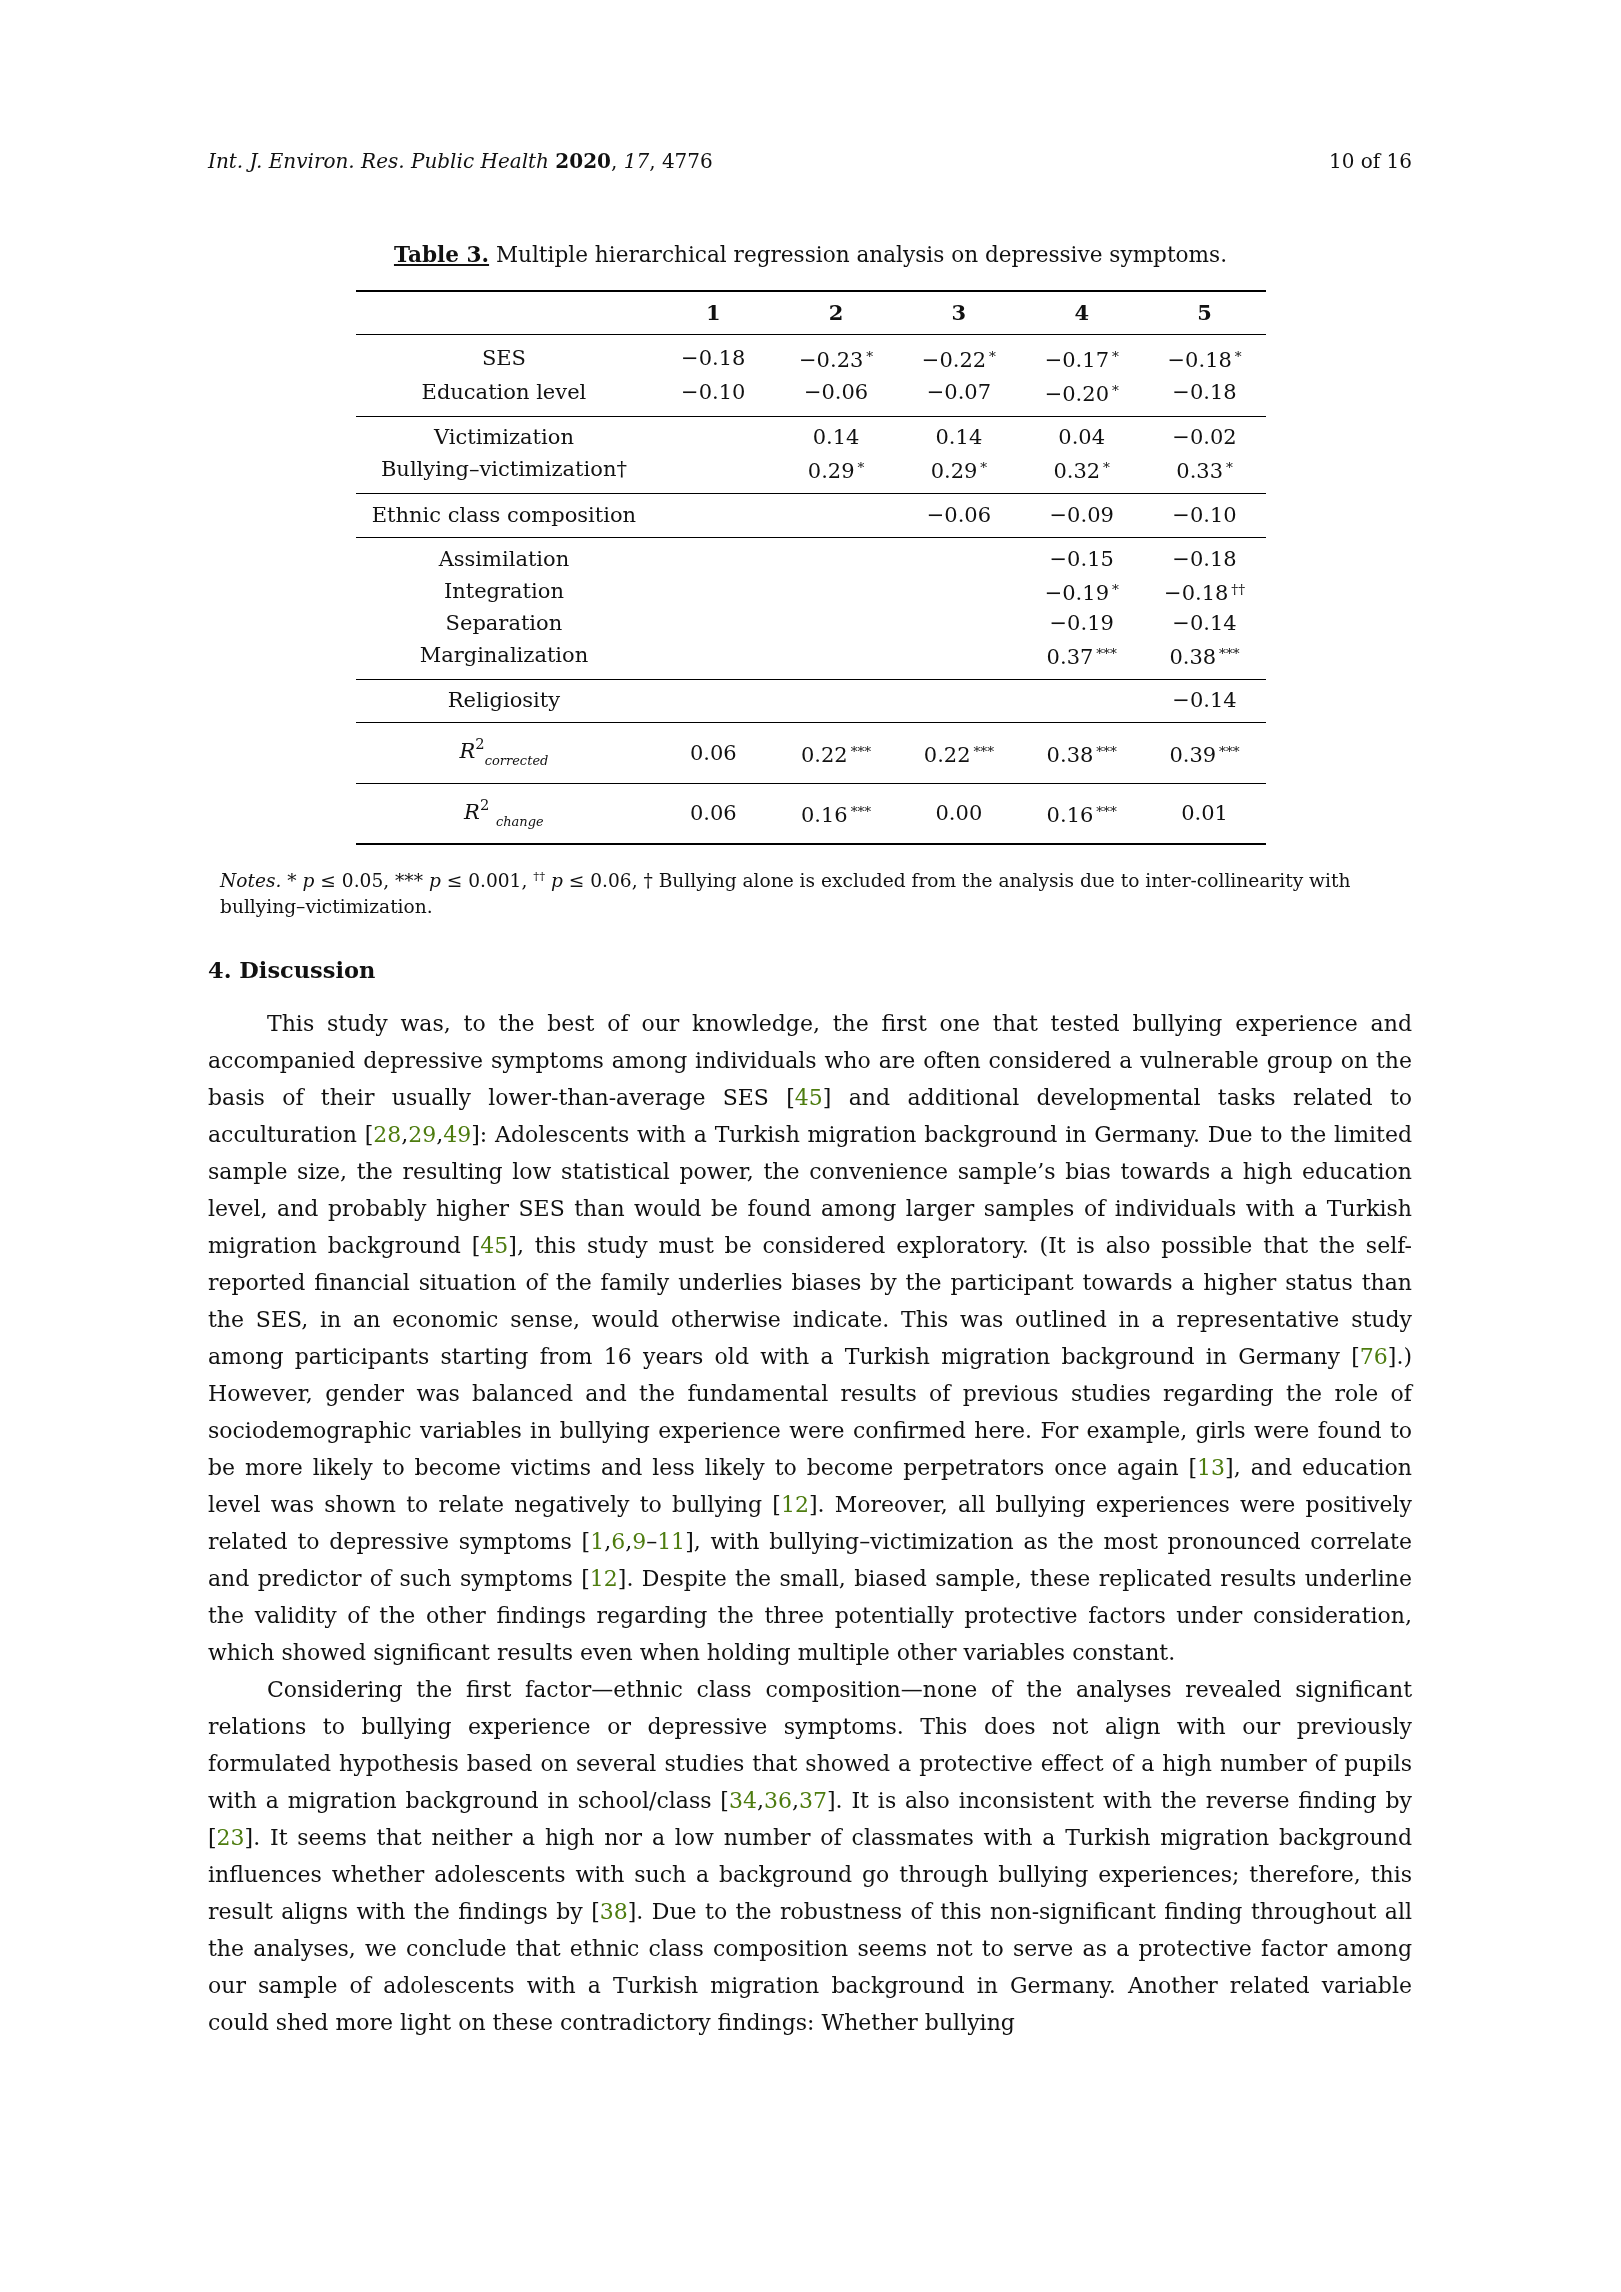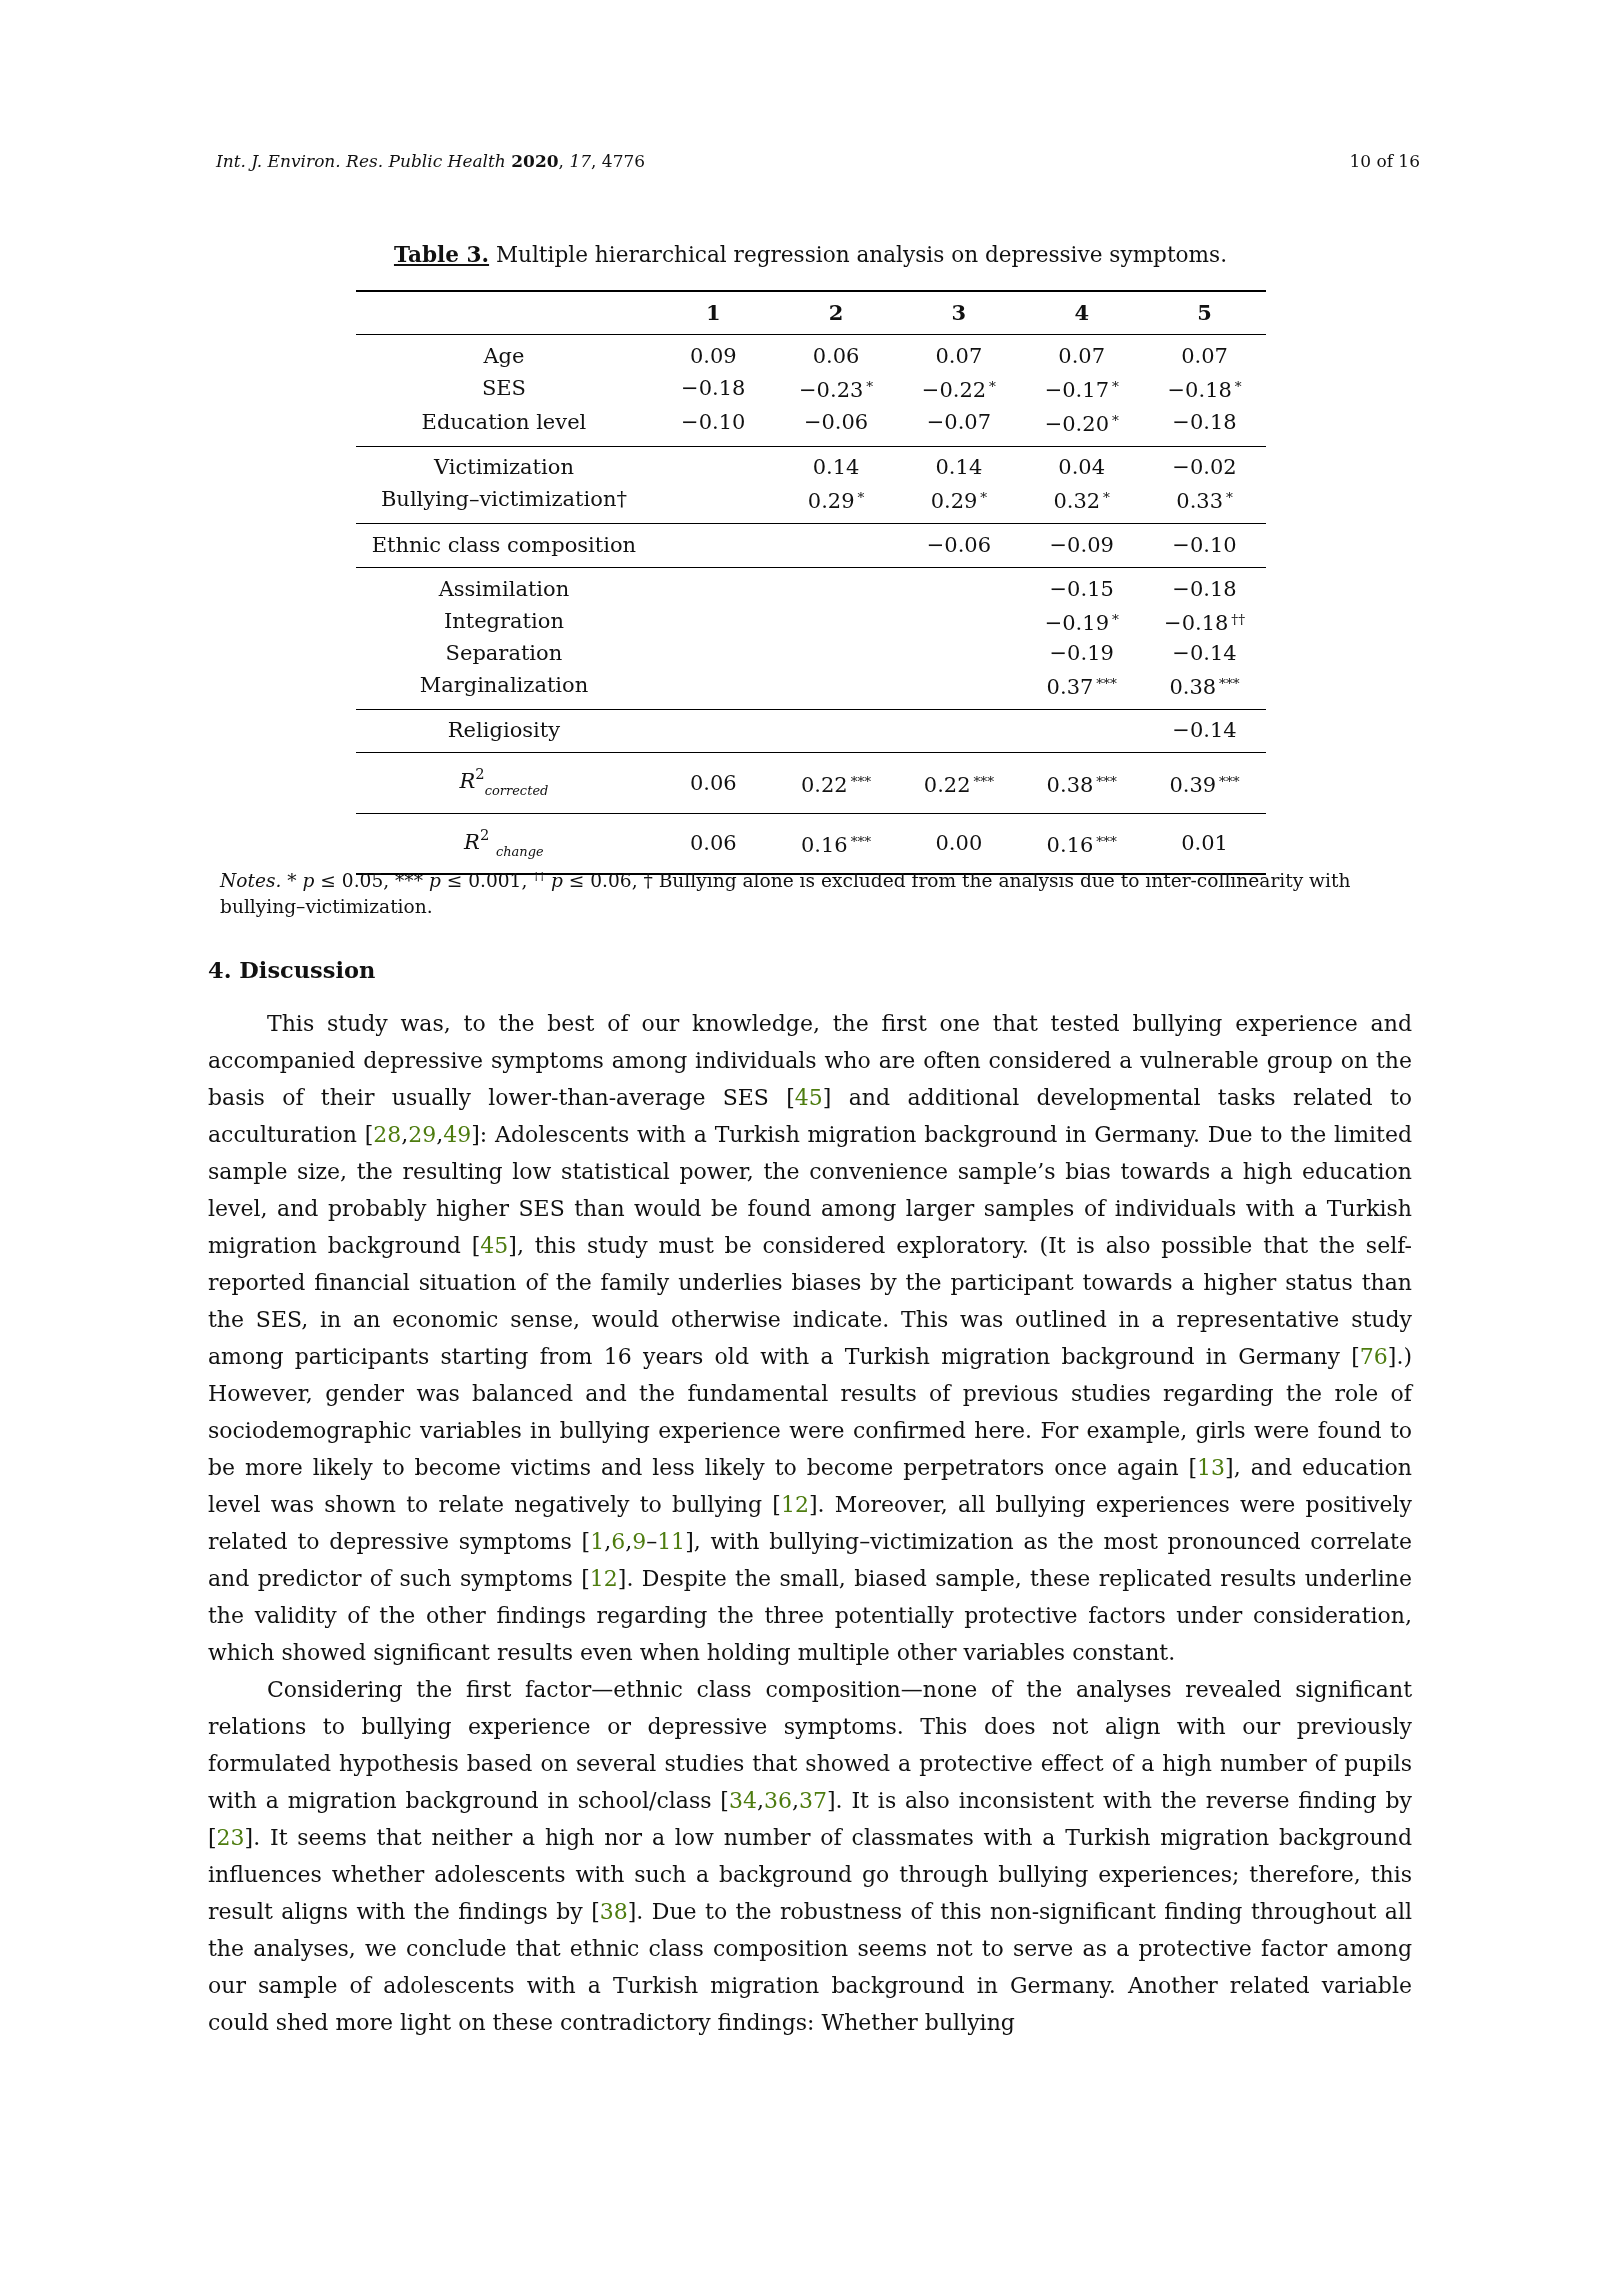--- a/index.html
+++ b/index.html
@@ -1,19 +1,19 @@
 <!DOCTYPE html>
 <html><head>
 <meta charset="utf-8">
 <style>
   html, body { margin: 0; padding: 0; background: #ffffff; }
   body { width: 1621px; height: 2293px; position: relative; overflow: hidden;
          font-family: "DejaVu Serif", "Liberation Serif", serif; color: #111; }
-  .page-header { position: absolute; top: 147px; left: 216px; width: 1204px; height: 29px;
-                 font-size: 17px; line-height: 29px; }
+  .page-header { position: absolute; top: 147px; left: 208px; width: 1204px; height: 29px;
+                 font-size: 20px; line-height: 29px; }
   .page-header .journal { position: absolute; left: 0; top: 0; font-style: italic; }
   .page-header .journal b { font-style: normal; font-weight: bold; }
   .page-header .journal .roman { font-style: normal; }
   .page-header .pagenum { position: absolute; right: 0; top: 0; }
 
   .caption { position: absolute; top: 240px; left: 0; width: 1621px; text-align: center;
              font-size: 21.6px; line-height: 29px; }
   .caption b { font-weight: bold; text-decoration: underline; }
 
   .table-wrap { position: absolute; top: 290px; left: 356px; width: 910px; }
@@ -70,28 +70,20 @@
           <th>1</th>
           <th>2</th>
           <th>3</th>
           <th>4</th>
           <th>5</th>
         </tr>
     </thead>
 
   <tbody class="grp">
         <tr>
-          <td>Age</td>
-          <td><span>0.09</span></td>
-          <td><span>0.06</span></td>
-          <td><span>0.07</span></td>
-          <td><span>0.07</span></td>
-          <td><span>0.07</span></td>
-        </tr>
-        <tr>
           <td>SES</td>
           <td><span>−0.18</span></td>
           <td><span>−0.23</span><sup class="star">*</sup></td>
           <td><span>−0.22</span><sup class="star">*</sup></td>
           <td><span>−0.17</span><sup class="star">*</sup></td>
           <td><span>−0.18</span><sup class="star">*</sup></td>
         </tr>
         <tr>
           <td>Education level</td>
           <td><span>−0.10</span></td>

